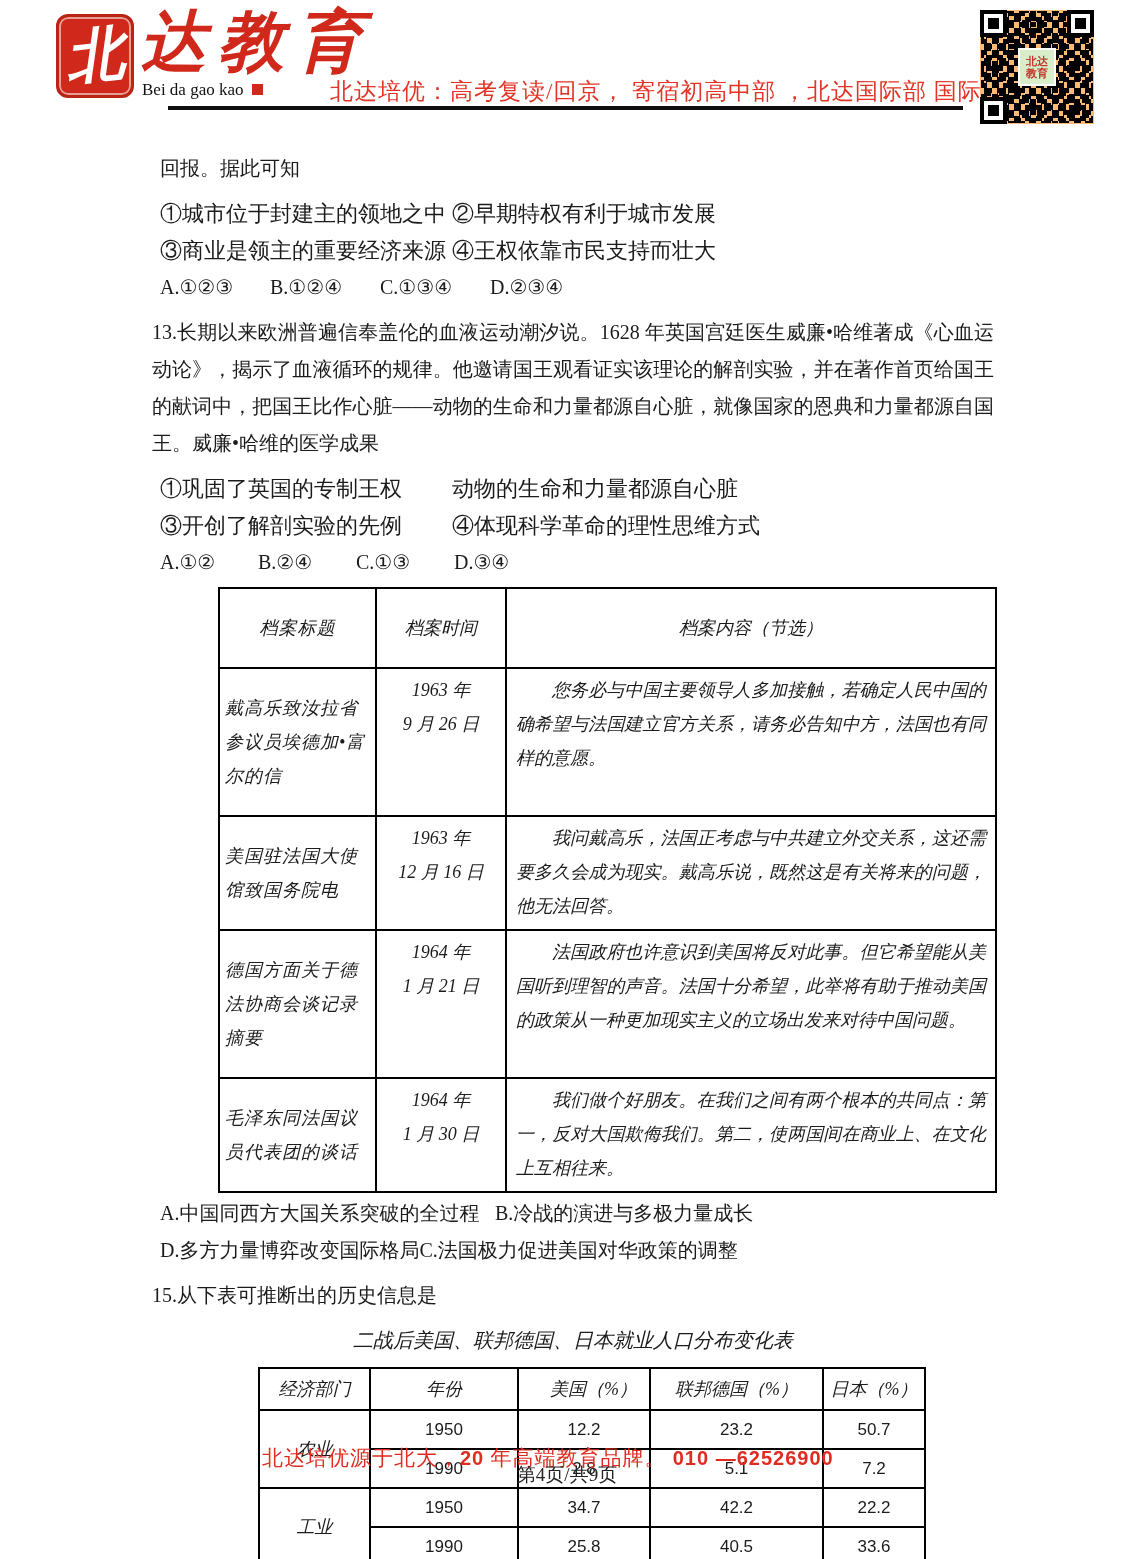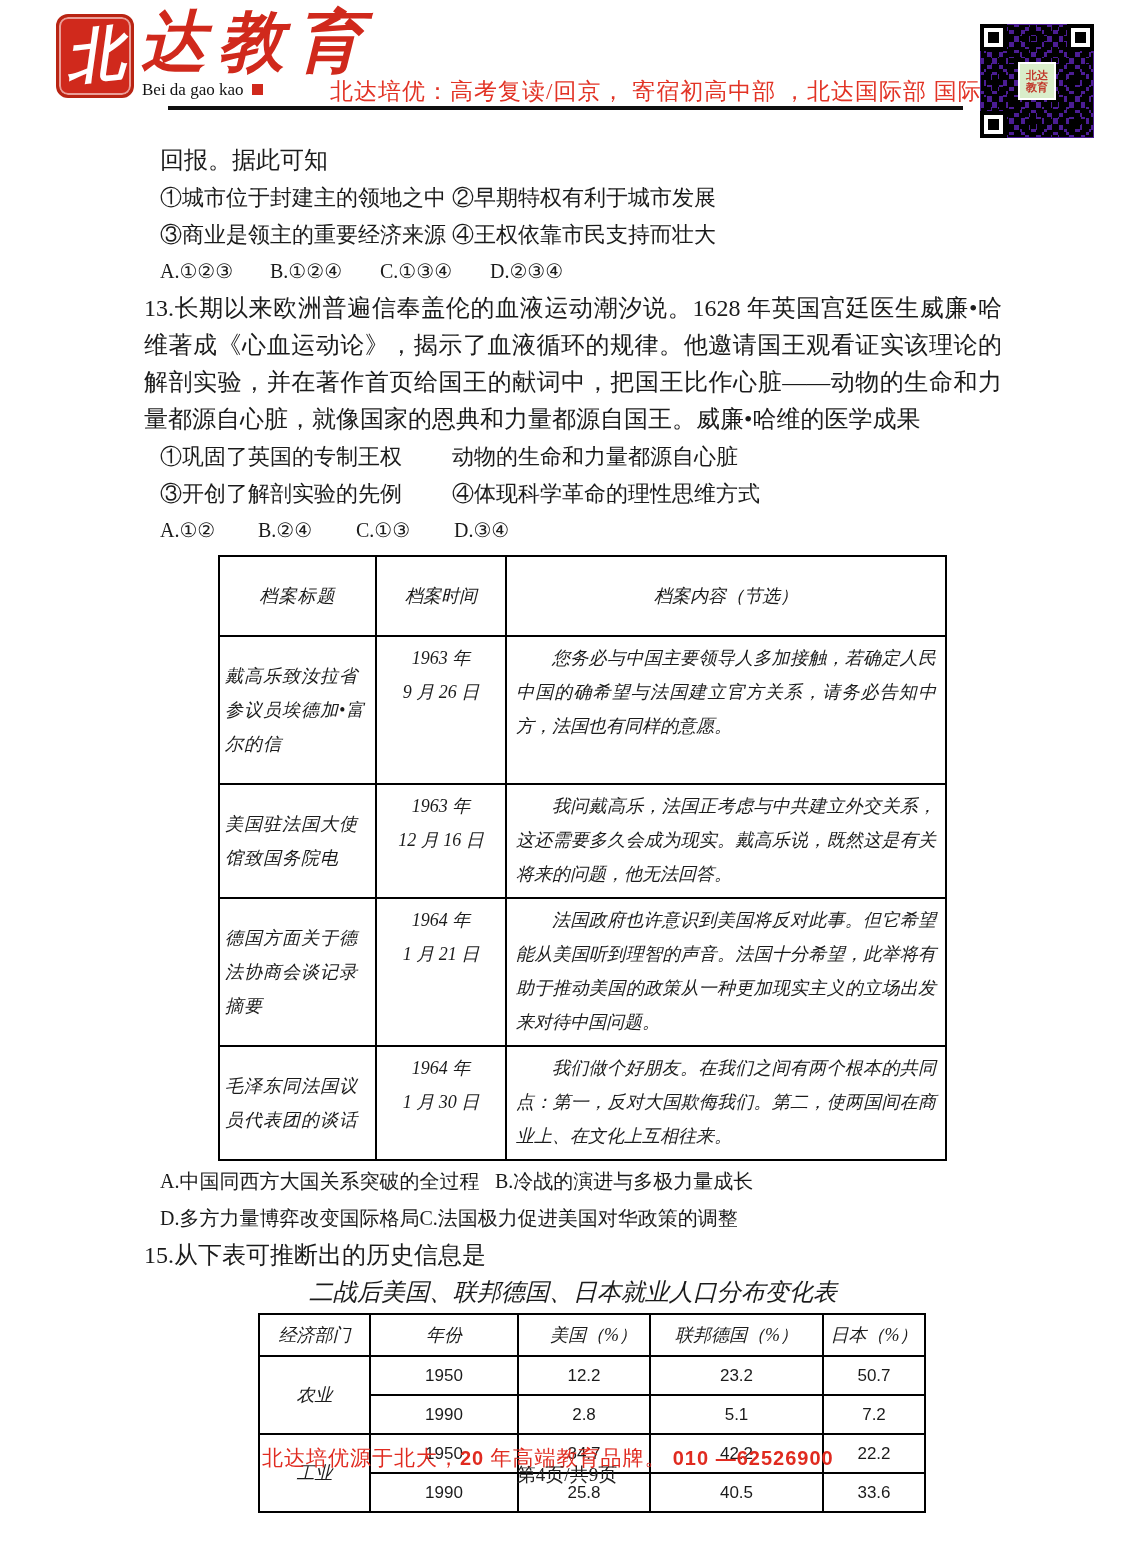--- a/index.html
+++ b/index.html
@@ -39,21 +39,21 @@
   .tagline {
     position:absolute; left:330px; top:76px;
     font-size:23px; color:#e23325; white-space:nowrap; letter-spacing:1px;
   }
   .header-rule {
     position:absolute; left:168px; top:106px; width:795px; height:4px;
     background:#0f0f0f;
   }
 
   
-  .qr { position:absolute; left:980px; top:24px; width:114px; height:114px; background:#4c1d95; }
+  .qr { position:absolute; left:980px; top:10px; width:114px; height:114px; background:#fdba74; }
   .qr-noise {
     position:absolute; inset:1px;
     background:
       conic-gradient(#000 25%, transparent 0 50%, #000 0 75%, transparent 0) 0 0/11px 11px,
       conic-gradient(transparent 25%, #000 0 50%, transparent 0 75%, #000 0) 3px 2px/15px 15px;
   }
   .qr-finder { position:absolute; width:27px; height:27px; border:4px solid #000; background:#fff; }
   .qr-finder::after {
     content:""; position:absolute; left:4px; top:4px; width:11px; height:11px; background:#000;
   }
@@ -62,21 +62,21 @@
   .qr-finder.bl { left:0; bottom:0; }
   .qr-center {
     position:absolute; left:50%; top:50%; transform:translate(-50%,-50%);
     width:38px; height:38px; background:#d9edca; border:2px solid #ffffff;
     display:flex; flex-direction:column; align-items:center; justify-content:center;
     color:#c2392c; font-size:11px; line-height:12px; font-weight:bold; text-align:center;
   }
 
   
   .content { position:absolute; left:144px; top:142px; width:858px; }
-  .content p { margin:0; font-size:24px; line-height:37px; }
+  .content p { margin:8px; font-size:20px; line-height:37px; }
   .indent { margin-left:16px !important; }
   .stem  { text-align: justify; }
   .opt-row { display:flex; margin-left:16px; font-size:22px; line-height:37px; }
   .opt-row .first { width:292px; }
   .ans-row { display:flex; margin-left:16px; font-size:20px; line-height:37px; }
   .ans-row span { min-width:110px; }
   .ans-row.tight span { min-width:98px; }
 
   
   table { border-collapse:collapse; }
@@ -84,21 +84,21 @@
     margin:6px 0 2px 74px; width:695px;
     table-layout:fixed;
   }
   .tbl-archive th, .tbl-archive td {
     border:2px solid #000; font-weight:normal;
     font-size:18px; font-style:italic; vertical-align:top;
   }
   .tbl-archive th { height:38px; text-align:center; vertical-align:middle; padding:2px; }
   .tbl-archive .c-title { width:157px; padding:22px 5px; line-height:34px; letter-spacing:1px; }
   .tbl-archive .c-date  { width:130px; padding:4px 4px; line-height:34px; text-align:center; }
-  .tbl-archive .c-text  { width:440px; padding:4px 9px; line-height:34px; }
+  .tbl-archive .c-text  { width:490px; padding:4px 9px; line-height:34px; }
   .tbl-archive .c-text p { margin:0; font-size:18px; line-height:34px; text-indent:2em; text-align:justify; }
 
   
   .tbl-title { text-align:center; font-style:italic; font-size:19px; line-height:36px; margin-top:2px; }
   .tbl-stats {
     margin:2px 0 0 114px; width:612px; table-layout:fixed;
     text-align:center;
   }
   .tbl-stats th, .tbl-stats td { border:2px solid #000; font-weight:normal; }
   .tbl-stats th { height:42px; font-size:18px; font-style:italic; }

